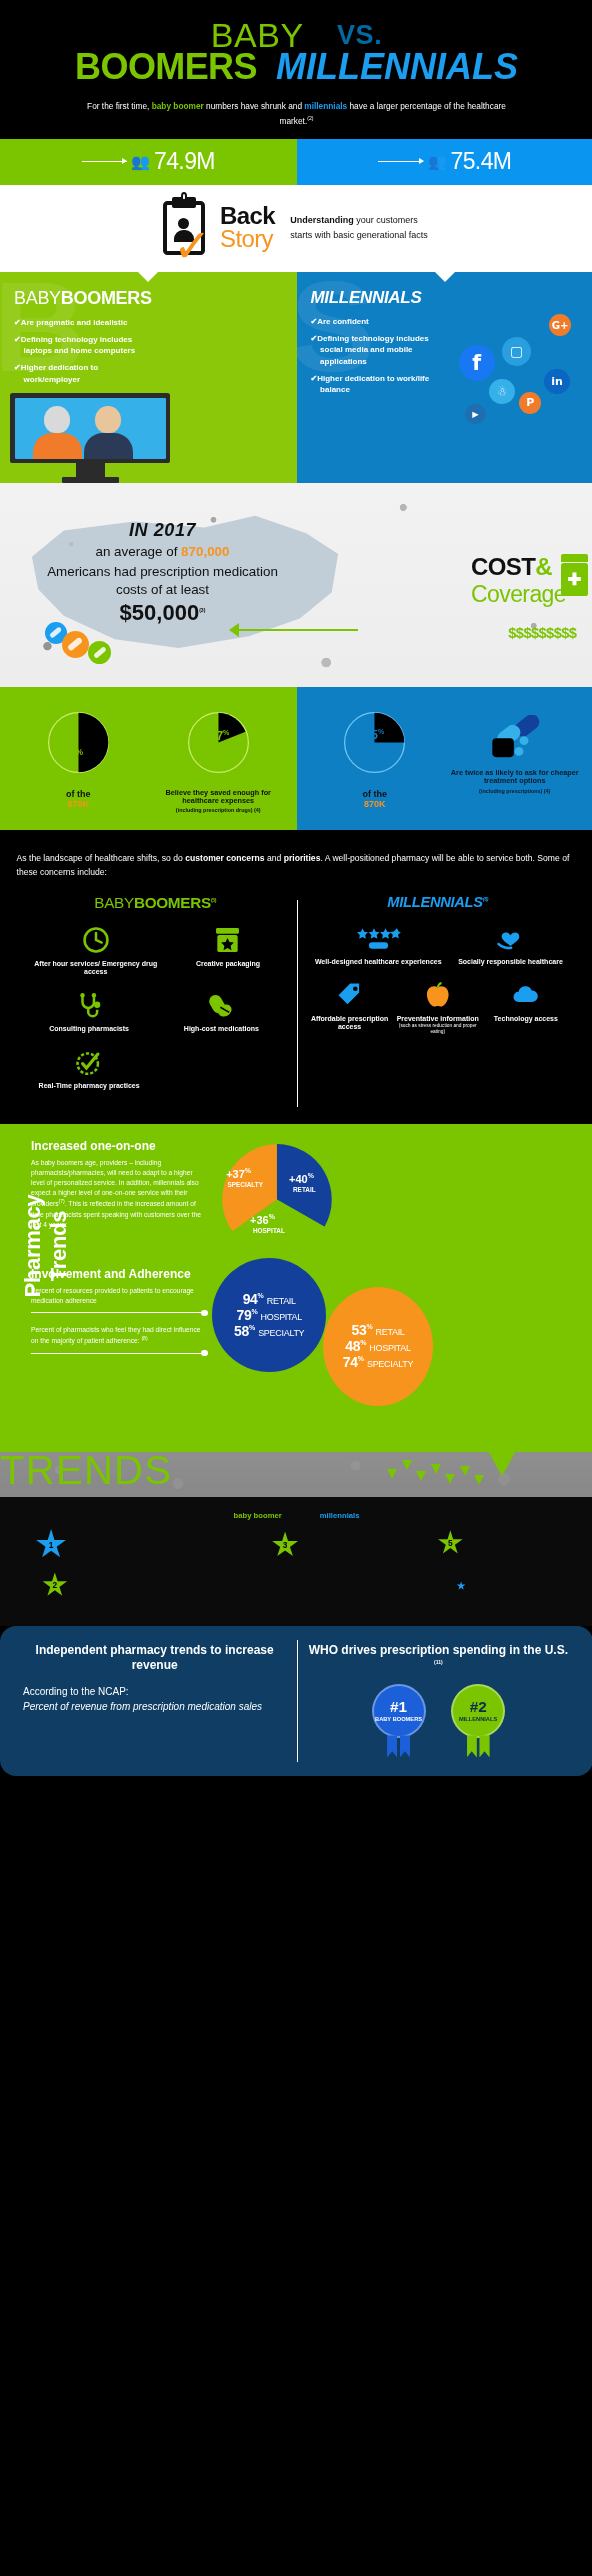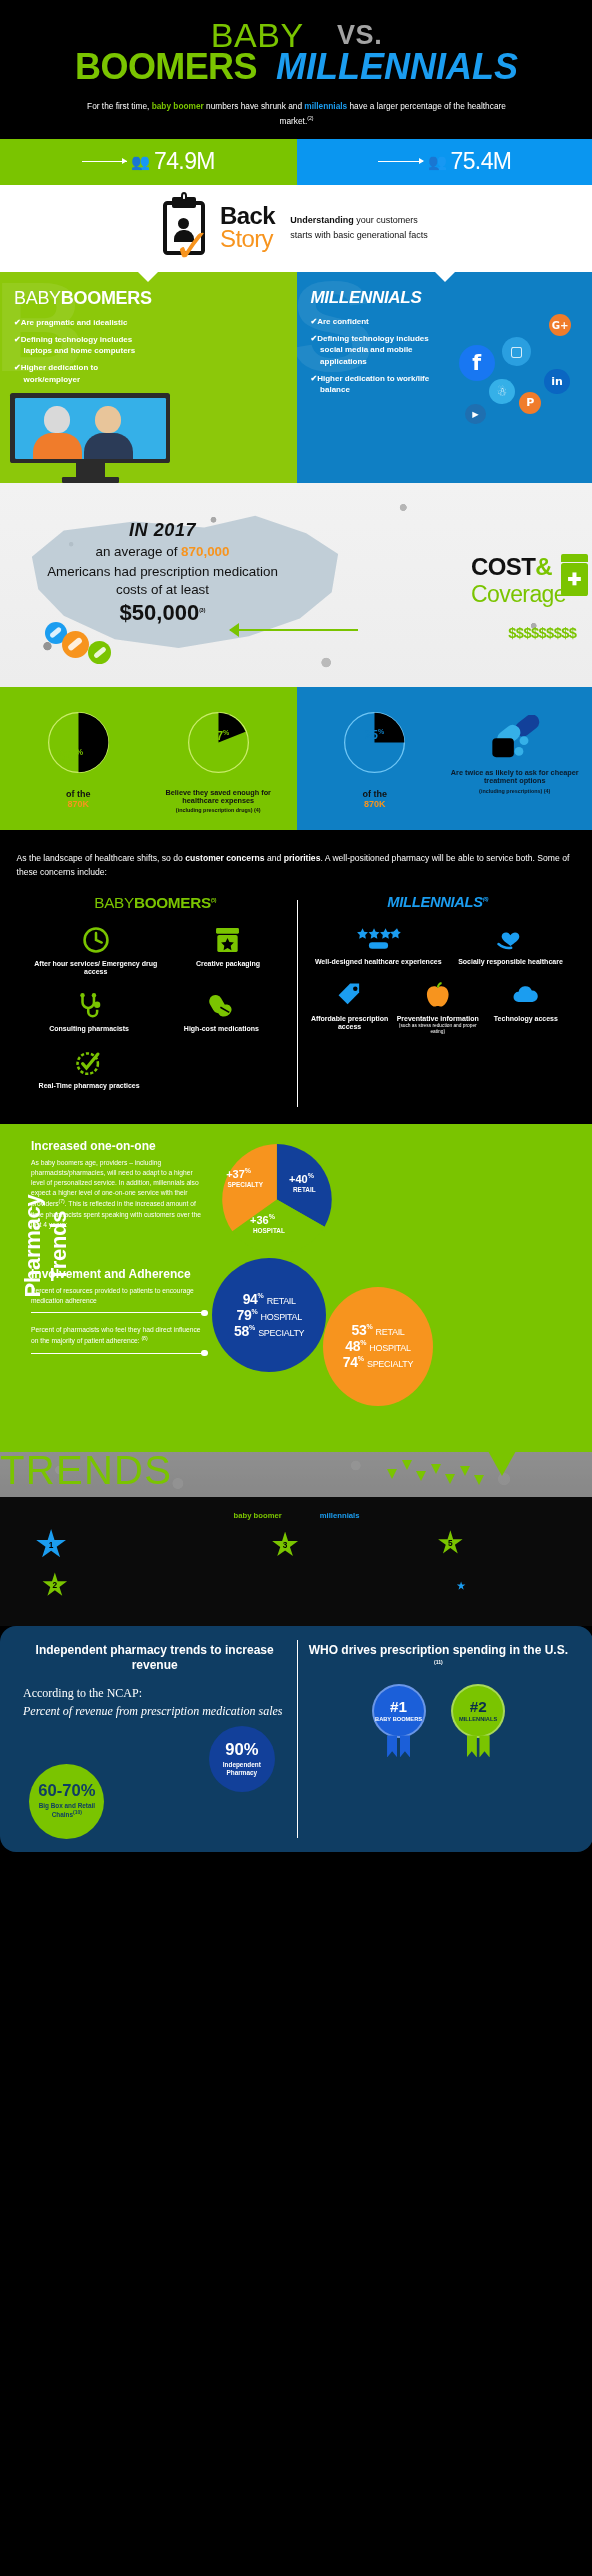--- a/index.html
+++ b/index.html
@@ -7,21 +7,21 @@
     width:593px; background:#000;
     font-family:"Liberation Sans", sans-serif;
     -webkit-font-smoothing:antialiased;
   }
   .page { width:593px; position:relative; overflow:hidden; }
 
   
   .hero { background:#000; padding:18px 0 10.2px; text-align:center; }
   .hero-line1 { font-size:34px; letter-spacing:0.6px; line-height:1; }
   .hero-baby { color:#7ac400; font-weight:300; font-family:"Liberation Sans", sans-serif; }
-  .hero-vs { color:#a3a3a3; font-weight:bold; font-size:27px; margin-left:23px; vertical-align:2.6px;}
+  .hero-vs { color:#0369a1; font-weight:bold; font-size:27px; margin-left:23px; vertical-align:2.6px;}
   .hero-line2 { font-size:36px; line-height:1; margin-top:-2.6px; }
   .hero-boomers { color:#7ac400; font-weight:bold; letter-spacing:-0.6px; }
   .hero-mill { color:#1b9df0; font-weight:bold; font-style:italic; letter-spacing:0px; margin-left:9px;}
   .hero-sub { color:#fff; font-size:8.3px; line-height:1.75; margin-top:14px; padding:0 77px; }
   .hero-sub b.g { color:#7ac400; }
   .hero-sub b.b { color:#1b9df0; }
   sup { font-size:5.1px; vertical-align:super; }
 
   
   .statbar { display:flex; height:46px; }
@@ -216,21 +216,21 @@
   .legend .g { color:#7ac400; } .legend .b { color:#1b9df0; }
   .starrow { position:relative; height:83px; }
   .star { position:absolute; display:flex; align-items:center; justify-content:center;
           color:#000; font-weight:bold; font-size:8.3px; }
 
   
   .footer { background:#0f3d63; display:flex; padding:16.6px 12.8px 19px; position:relative; color:#fff;border-radius:16px;}
   .footer:after { content:""; position:absolute; left:50%; top:14px; bottom:14px; width:1.3px; background:#fff;}
   .fcol { width:50%; padding:0 10.2px; }
   .fcol h5 { font-size:12px; font-weight:bold; line-height:1.3; text-align:center; margin-bottom:10.2px;}
-  .fsub { font-size:12px; line-height:1.5;font-family:Liberation Serif, serif; }
+  .fsub { font-size:10px; line-height:1.5; }
   .fsub i { font-style:italic;margin-top:8px; }
   .fcircles { position:relative; height:109px; margin-top:3.8px; }
   .fcircle { position:absolute; border-radius:50%; display:flex; flex-direction:column;
              align-items:center; justify-content:center; text-align:center; }
   .fc-green { background:#7ac400; color:#0f3d63; }
   .fc-navy  { background:#12409a; color:#fff; }
   .fc-big { font-size:16.6px; font-weight:bold; line-height:1; }
   .fc-small { font-size:6.4px; font-weight:bold; line-height:1.2; margin-top:1.9px;}
   .ribbons { display:flex; justify-content:center; gap:16.6px; margin-top:6.4px;}
   .ribbon { width:63px; text-align:center; position:relative; }
@@ -664,30 +664,20 @@
     </div>
   </section>
 
   <section class="footer">
     <div class="fcol">
       <h5>Independent pharmacy trends to increase revenue</h5>
       <div class="fsub">
         <div>According to the NCAP:</div>
         <i>Percent of revenue from prescription medication sales</i>
       </div>
-      <div class="fcircles">
-        <div class="fcircle fc-navy" style="right:11.5px;top:2.6px;width:66px;height:66px;">
-          <span class="fc-big">90%</span>
-          <span class="fc-small">Independent Pharmacy</span>
-        </div>
-        <div class="fcircle fc-green" style="left:6.4px;top:40px;width:75px;height:75px;">
-          <span class="fc-big">60-70%</span>
-          <span class="fc-small"><span>Big Box and Retail Chains</span><sup>(10)</sup></span>
-        </div>
-      </div>
     </div>
 
     <div class="fcol">
       <h5>
         <span>WHO drives prescription spending in the U.S.</span><sup>(11)</sup>
       </h5>
       <div class="ribbons">
         <div class="ribbon">
           <div class="rcirc b">
             <span class="rnum">#1</span>

